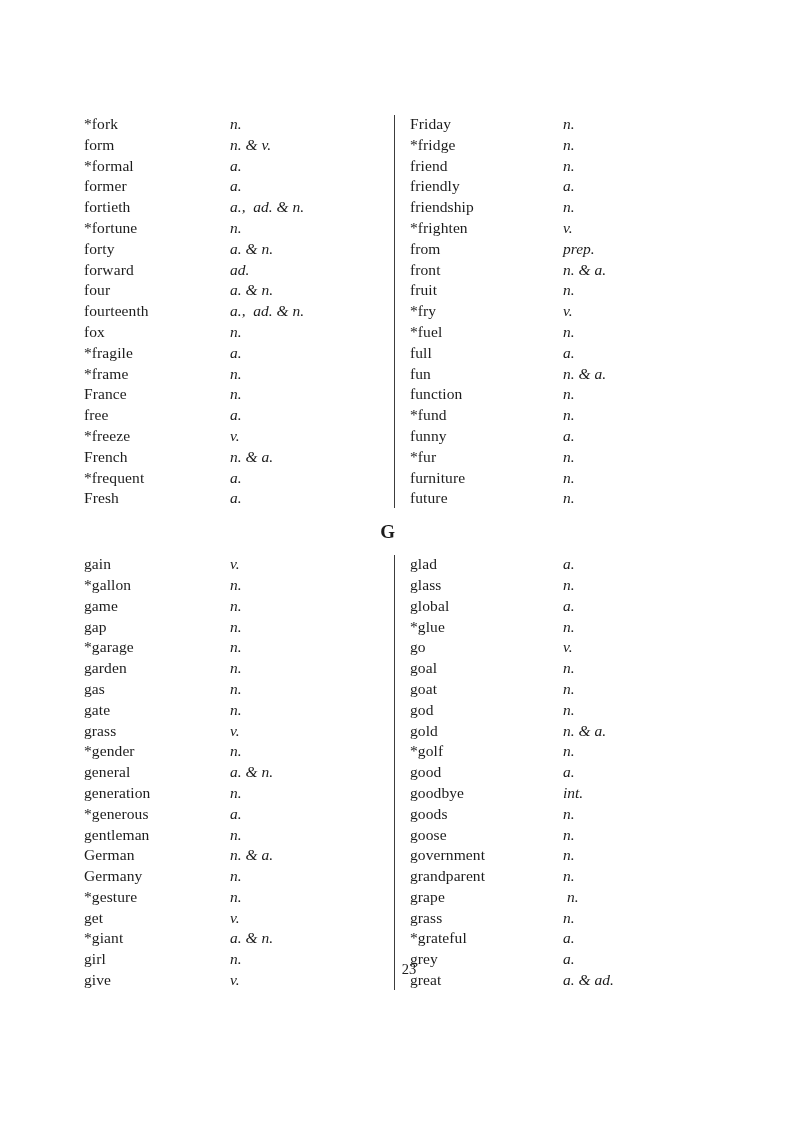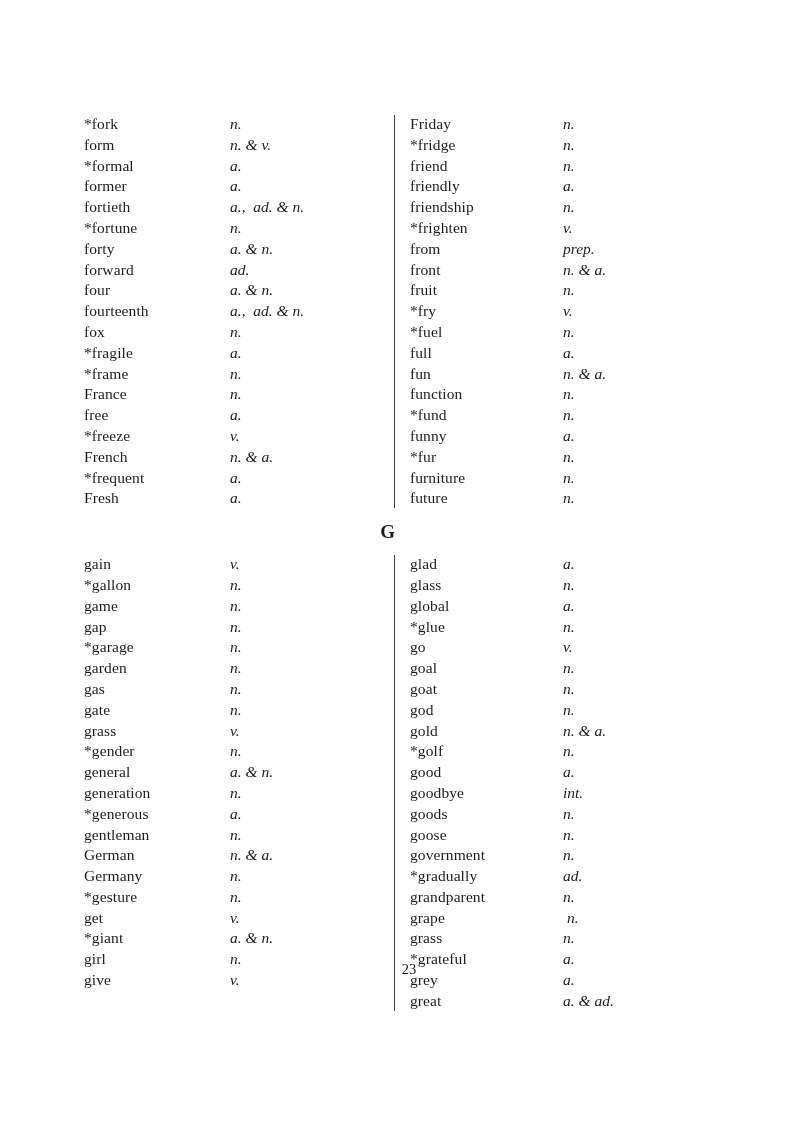--- a/index.html
+++ b/index.html
@@ -158,21 +158,20 @@
           <div class="row"><span class="word">goal</span><span class="pos">n.</span></div>
           <div class="row"><span class="word">goat</span><span class="pos">n.</span></div>
           <div class="row"><span class="word">god</span><span class="pos">n.</span></div>
           <div class="row"><span class="word">gold</span><span class="pos">n. &amp; a.</span></div>
           <div class="row"><span class="word">*golf</span><span class="pos">n.</span></div>
           <div class="row"><span class="word">good</span><span class="pos">a.</span></div>
           <div class="row"><span class="word">goodbye</span><span class="pos">int.</span></div>
           <div class="row"><span class="word">goods</span><span class="pos">n.</span></div>
           <div class="row"><span class="word">goose</span><span class="pos">n.</span></div>
           <div class="row"><span class="word">government</span><span class="pos">n.</span></div>
-          <div class="row"><span class="word">*gradually</span><span class="pos">ad.</span></div>
           <div class="row"><span class="word">grandparent</span><span class="pos">n.</span></div>
           <div class="row"><span class="word">grape</span><span class="pos">&nbsp;n.</span></div>
           <div class="row"><span class="word">grass</span><span class="pos">n.</span></div>
           <div class="row"><span class="word">*grateful</span><span class="pos">a.</span></div>
           <div class="row"><span class="word">grey</span><span class="pos">a.</span></div>
           <div class="row"><span class="word">great</span><span class="pos">a. &amp; ad.</span></div>
         </div>
     </div>
 
   </div>

